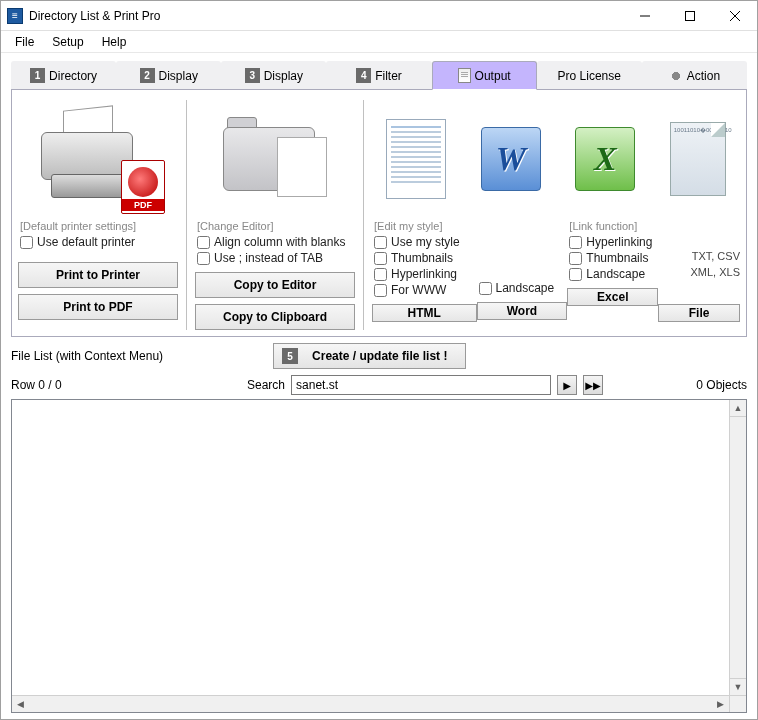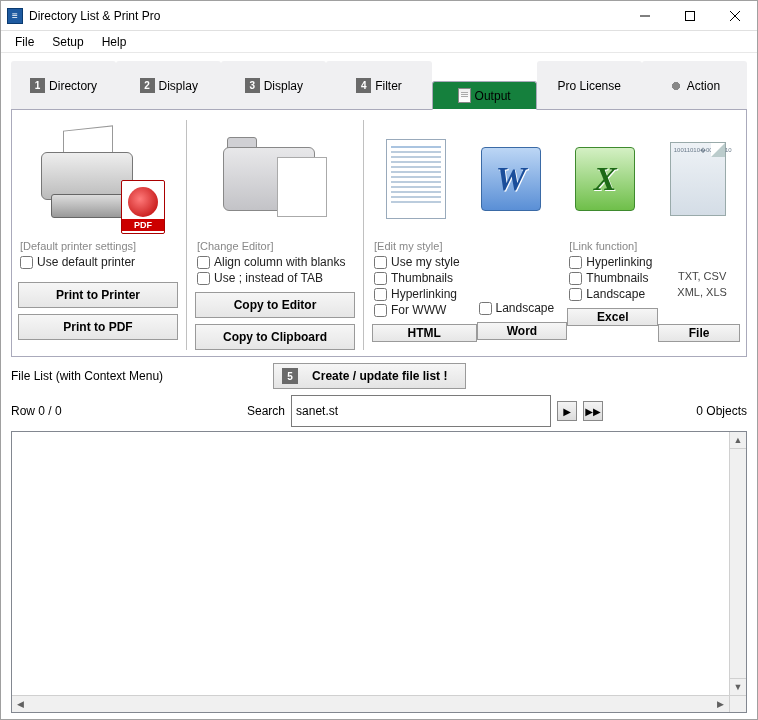--- a/index.html
+++ b/index.html
@@ -13,21 +13,21 @@
 .titlebar .winbtn { width: 45px; height: 30px; display: flex; align-items: center; justify-content: center; }
 
 
 .menubar { height: 22px; display: flex; align-items: center; padding: 0 6px; gap: 2px; border-bottom: 1px solid #e8e8e8; }
 .menubar .menu-item { padding: 2px 8px; }
 
 
 .tabstrip { display: flex; padding: 8px 10px 0 10px; gap: 0; position: relative; }
 .tabstrip::after { content: ""; position: absolute; left: 10px; right: 10px; bottom: 0; height: 1px; background: #aab; z-index: 0; }
 .tab { flex: 1; display: flex; align-items: center; justify-content: center; gap: 4px; padding: 6px 4px; border: 1px solid transparent; border-bottom: 1px solid #aab; background: #f0f0f2; border-radius: 3px 3px 0 0; position: relative; }
-.tab.active { background: #15803d; border-color: #aab; border-bottom-color: #fff; z-index: 2; margin-top: 20px; }
+.tab.active { background: #c4b5fd; border-color: #aab; border-bottom-color: #fff; z-index: 2; }
 .tab .tab-num { display: inline-flex; width: 15px; height: 15px; background: #6a6a6a; color: #fff; align-items: center; justify-content: center; font-size: 10px; font-weight: bold; }
 .tab .tab-gear { width: 14px; height: 14px; display:inline-block; background: radial-gradient(circle,#888 40%,transparent 42%); position:relative; }
 .tab .tab-page { width: 13px; height: 15px; border:1px solid #888; background:linear-gradient(#eee,#fff); position:relative; }
 .tab .tab-page::before { content:""; position:absolute; left:2px; right:2px; top:3px; height:1px; background:#aaa; box-shadow:0 2px #aaa,0 4px #aaa; }
 
 
 .content { flex: 0 0 auto; border: 1px solid #aab; border-top:none; margin: 0 10px 6px 10px; padding: 10px 6px 6px 6px; display: flex; gap: 4px; background: #fff; }
 
 .col { display: flex; flex-direction: column; align-items: stretch; }
 .vdiv { width: 1px; background: #c0c0c0; margin: 0 4px; }
@@ -35,21 +35,21 @@
 .iconzone { height: 118px; display: flex; align-items: center; justify-content: center; }
 .section-label { color: #888; font-size: 11px; margin: 2px 0 2px 2px; }
 
 .checkbox-row { display: flex; align-items: center; gap: 4px; margin: 1px 0 1px 2px; font-size: 11.5px; color:#222; }
 .checkbox-row input { width: 13px; height: 13px; margin:0; }
 
 .btn { background: linear-gradient(#f6f6f6,#e6e6e6); border: 1px solid #9a9a9a; padding: 5px 4px; text-align: center; margin-top: 6px; font-weight: bold; font-size: 12px; cursor: default; }
 .btn.small { font-weight: bold; padding: 1px 2px; }
 
 .iconrow { height: 118px; display: flex; align-items: center; justify-content: space-around; gap: 6px; }
-.right-hints { color:#444; font-size:11px; line-height:16px; text-align:center; padding-left:6px; }
+.right-hints { color:#444; font-size:11px; line-height:16px; text-align:right; padding-left:6px; }
 .printer-icon { width: 130px; height: 110px; position: relative; }
 .printer-icon .body { position:absolute; left:8px; top:28px; width:92px; height:48px; background:linear-gradient(#eee,#bbb); border:1px solid #777; border-radius:6px; }
 .printer-icon .paper { position:absolute; left:30px; top:4px; width:50px; height:34px; background:#fff; border:1px solid #999; transform:skewY(-6deg); }
 .printer-icon .tray { position:absolute; left:18px; top:70px; width:80px; height:24px; background:linear-gradient(#ddd,#999); border:1px solid #666; border-radius:3px; }
 .printer-icon .pdf { position:absolute; right:-2px; bottom:0; width:44px; height:54px; background:#fff; border:1px solid #a00; border-radius:2px; }
 .printer-icon .pdf::before { content:""; position:absolute; left:6px; top:6px; width:30px; height:30px; border-radius:50%; background:radial-gradient(circle at 40% 40%, #ff7a7a, #b80000); }
 .printer-icon .pdf::after { content:"PDF"; position:absolute; left:0; right:0; bottom:2px; text-align:center; font-size:9px; font-weight:bold; background:#c00; color:#fff; padding:1px 0; }
 
 .folder-icon { width: 120px; height: 100px; position: relative; }
 .folder-icon .back { position:absolute; left:8px; top:18px; width:92px; height:64px; background:linear-gradient(#e8e8ea,#c3c3c7); border:1px solid #888; border-radius:6px; }
@@ -68,21 +68,21 @@
 .file-icon::after { content:""; position:absolute; right:0; top:0; width:14px; height:14px; background:linear-gradient(135deg,#fff 48%, #bcc 52%);}
 
 
 .lower-bar { display:flex; align-items:center; padding: 0 10px 6px 10px; gap: 10px; }
 .btn5 { display:flex; align-items:center; gap:14px; background:linear-gradient(#f6f6f6,#e4e4e4); border:1px solid #9a9a9a; padding:4px 18px 4px 8px; }
 .btn5 .num { display:inline-flex; width:16px; height:16px; background:#6a6a6a; color:#fff; align-items:center; justify-content:center; font-size:10px; font-weight:bold; }
 .btn5 .lbl { font-weight:bold; }
 
 .search-row { display:flex; align-items:center; padding: 0 10px 4px 10px; gap:6px; }
 .search-row .rowcount { min-width: 230px; }
-.search-row input[type=text] { width: 260px; height:32px; border:1px solid #7a7a7a; padding:1px 4px; font-size:12px; }
+.search-row input[type=text] { width: 260px; height:20px; border:1px solid #7a7a7a; padding:1px 4px; font-size:12px; }
 .navbtn { width:20px; height:20px; border:1px solid #888; background:linear-gradient(#f4f4f4,#dcdcdc); display:flex; align-items:center; justify-content:center; font-size:10px; }
 .objects { margin-left:auto; }
 
 .filelist { flex:1; margin: 0 10px 6px 10px; border:1px solid #828790; background:#fff; position:relative; overflow:hidden; }
 .filelist .vscroll { position:absolute; right:0; top:0; bottom:17px; width:17px; background:#f0f0f0; border-left:1px solid #d0d0d0; }
 .filelist .vscroll .arrow { height:17px; display:flex; align-items:center; justify-content:center; color:#606060; font-size:9px;}
 .filelist .vscroll .arrow.up { border-bottom:1px solid #d0d0d0; }
 .filelist .vscroll .arrow.down { position:absolute; bottom:0; width:100%; border-top:1px solid #d0d0d0; }
 .filelist .hscroll { position:absolute; left:0; right:17px; bottom:0; height:17px; background:#f0f0f0; border-top:1px solid #d0d0d0; display:flex; justify-content:space-between;}
 .filelist .hscroll .arrow { width:17px; display:flex; align-items:center; justify-content:center; color:#606060; font-size:9px;}

